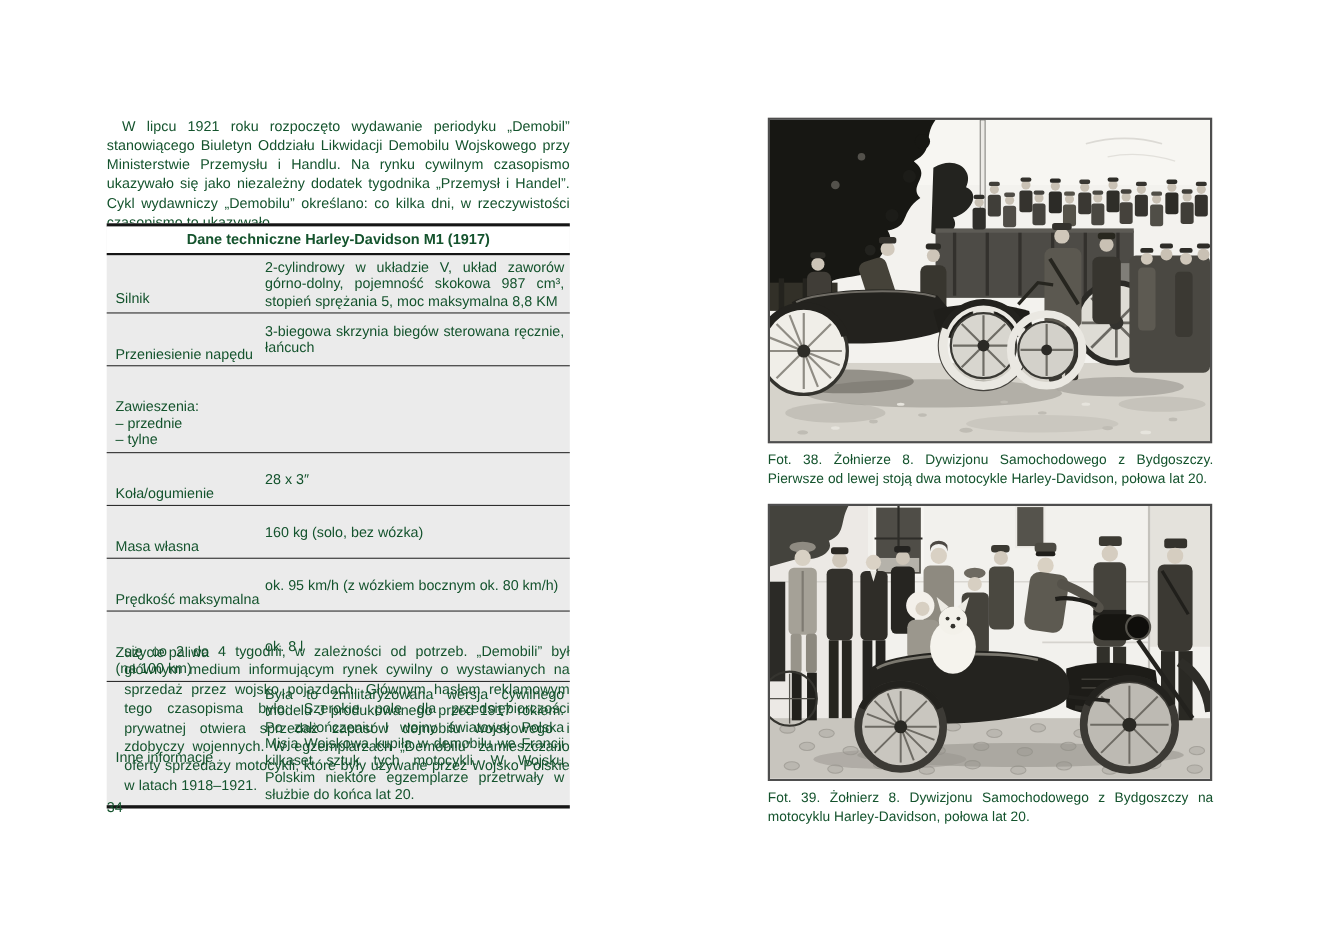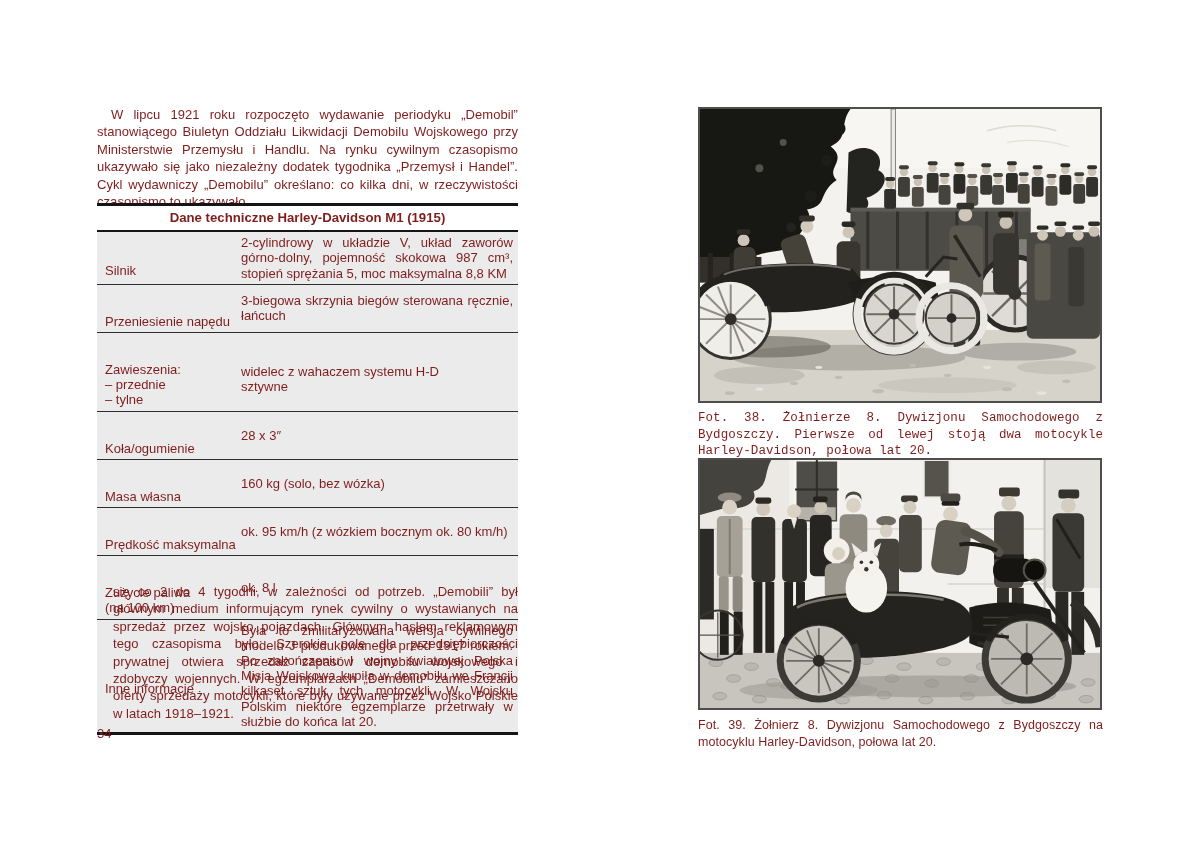--- a/index.html
+++ b/index.html
@@ -1,18 +1,18 @@
 <!DOCTYPE html>
 <html><head>
 <meta charset="utf-8">
 <style>
   html,body { margin:0; padding:0; background:#ffffff; }
   .page {
     position:relative; width:1200px; height:857px; background:#ffffff;
-    font-family:"Liberation Sans", sans-serif; color:#7f1d1d; overflow:hidden;
+    font-family:"Liberation Sans", sans-serif; color:#14532d; overflow:hidden;
   }
   .body-text {
     position:absolute; width:421px; text-align:justify;
     font-size:13px; line-height:17.4px; letter-spacing:0.05px;
   }
   #para-top { left:97px; top:106px; text-indent:14px; }
   #para-bottom-wrap { position:absolute; left:97px; top:583px; width:421px; }
   .cont-para { text-align:justify; font-size:13px; line-height:17.4px; letter-spacing:0.05px;margin-left:16px; }
   .indent { text-indent:14px; }
   .page-number { position:absolute; left:97px; top:726px; font-size:13px; }
@@ -34,48 +34,45 @@
 
   
   .figure { position:absolute; border:2px solid #4e4e4e; box-sizing:border-box; background:#f3f2ee; }
   .figure svg { display:block; width:100%; height:100%; }
   #photo-38 { left:698px; top:107px; width:404px; height:296px; }
   #photo-39 { left:698px; top:458px; width:404px; height:252px; }
   .caption {
     position:absolute; width:405px; font-size:12.5px; line-height:16.5px;
     text-align:justify; letter-spacing:0.05px;
   }
-  #caption-38 { left:698px; top:410px;font-family:Liberation Mono, monospace; }
+  #caption-38 { left:698px; top:410px; }
   #caption-39 { left:698px; top:717px; }
 </style>
 </head>
 <body>
 
 <div class="page">
 
   <div id="para-top" class="body-text">W lipcu 1921 roku rozpoczęto wydawanie periodyku „Demobil” stanowiącego Biuletyn Oddziału Likwidacji Demobilu Wojskowego przy Ministerstwie Przemysłu i Handlu. Na rynku cywilnym czasopismo ukazywało się jako niezależny dodatek tygodnika „Przemysł i Handel”. Cykl wydawniczy „Demobilu” określano: co kilka dni, w rzeczywistości czasopismo to ukazywało</div>
 
   <div class="spec-table">
-    <div class="t-header">Dane techniczne Harley-Davidson M1 (1915)</div>
+    <div class="t-header">Dane techniczne Harley-Davidson M1 (1917)</div>
 
     <div class="t-row">
       <div class="t-label">Silnik</div>
       <div class="t-value">2-cylindrowy w układzie V, układ zaworów górno-dolny, pojemność skokowa 987 cm³, stopień sprężania 5, moc maksymalna 8,8 KM</div>
     </div>
     <div class="t-row">
       <div class="t-label">Przeniesienie napędu</div>
       <div class="t-value">3-biegowa skrzynia biegów sterowana ręcznie, łańcuch</div>
     </div>
     <div class="t-row">
       <div class="t-label">Zawieszenia:
 – przednie
 – tylne</div>
-      <div class="t-value">
-widelec z wahaczem systemu H-D
-sztywne</div>
     </div>
     <div class="t-row">
       <div class="t-label">Koła/ogumienie</div>
       <div class="t-value">28 x 3″</div>
     </div>
     <div class="t-row">
       <div class="t-label">Masa własna</div>
       <div class="t-value">160 kg (solo, bez wózka)</div>
     </div>
     <div class="t-row">

